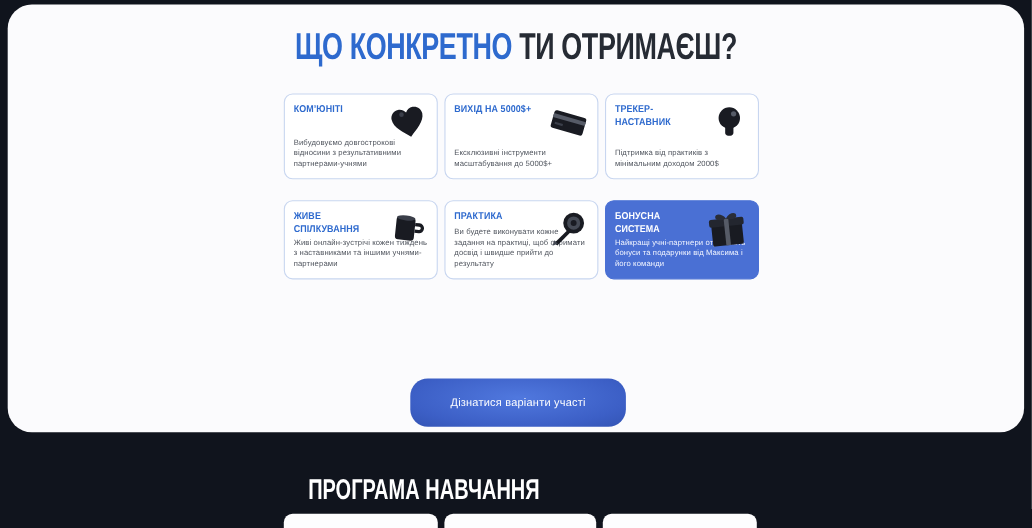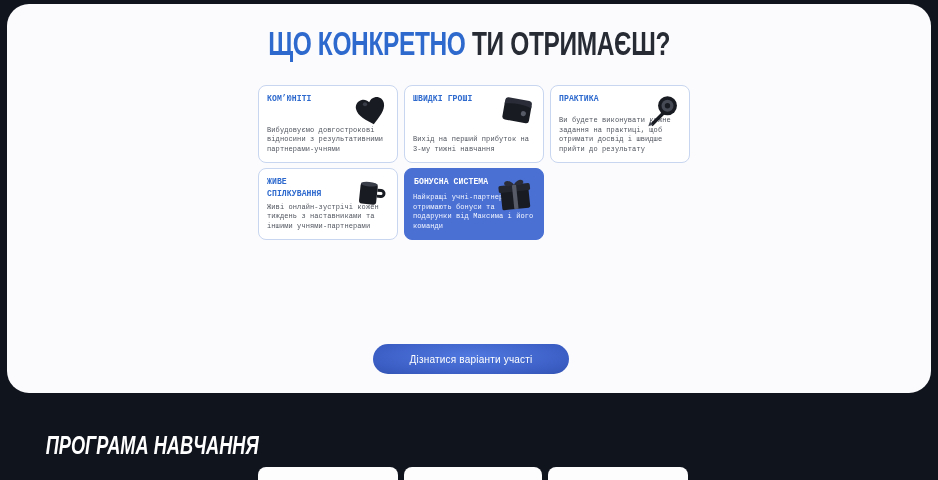--- a/index.html
+++ b/index.html
@@ -24,22 +24,21 @@
   }
   .main-title .hl { color:#2e6ace; }
   .main-title .rest { color:#262b34; }
 
   
   .grid {
     position:absolute; top:81px; left:251px;
     display:grid;
     grid-template-columns:140px 140px 140px;
     grid-template-rows:78px 72px 82px;
-    gap:5px 6px;
-    font-family:Liberation Mono, monospace;
+    gap:19px 6px;
   }
   .card {
     position:relative; background:#ffffff;
     border:1px solid #c8d6f0; border-radius:8px;
     padding:8px 8px 7px 8px;
     display:flex; flex-direction:column; justify-content:space-between;
   }
   .card-title {
     color:#2e6ace; font-size:9px; font-weight:700; line-height:1.3;
     letter-spacing:0.1px; padding-right:38px;
@@ -53,31 +52,31 @@
     position:absolute; top:7px; right:8px; width:36px; height:36px;
   }
   .card-icon svg { width:100%; height:100%; }
   .card.bonus { background:#4a70d4; border-color:#4a70d4;align-items:flex-end; }
   .card.bonus .card-title { color:#ffffff; }
   .card.bonus .card-desc { color:#f2f5ff; }
   .card.bonus .card-icon { width:42px; height:42px; top:5px; right:7px; }
 
   
   .cta {
-    position:absolute; top:340px; left:366px; width:196px; height:30px;
+    position:absolute; top:340px; left:366px; width:196px; height:44px;
     border:none; border-radius:16px; cursor:pointer;
     background:radial-gradient(ellipse at 50% 40%, #5078de 0%, #3c5fc6 70%, #3354b4 100%);
     color:#ffffff; font-size:10px; font-family:"Liberation Sans", sans-serif;
     letter-spacing:0.2px;
   }
 
   
   .program-title {
     position:absolute; top:430px; left:0; width:771px;
-    color:#ffffff; white-space:nowrap;font-style:italic;
+    text-align:center; color:#ffffff; white-space:nowrap;
   }
   .program-title .squeeze {
     display:inline-block; transform:scaleX(0.7); transform-origin:center;
     font-size:26px; font-weight:700; letter-spacing:0;
   }
   .preview-card {
     position:absolute; top:467px; height:14px; background:#fdfdfe;
     border-radius:8px 8px 0 0;
   }
   .pc1 { left:258px; width:140px; }
@@ -101,62 +100,73 @@
         <svg viewBox="0 0 24 24">
             <path d="M12 21C8 17.5 2.5 13.6 2.5 8.6 2.5 5.6 4.8 3.5 7.5 3.5c1.9 0 3.6 1 4.5 2.6.9-1.6 2.6-2.6 4.5-2.6 2.7 0 5 2.1 5 5.1 0 5-5.5 8.9-9.5 12.4z" fill="#191b22" transform="rotate(-12 12 12)"></path>
             <circle cx="8" cy="7.5" r="1.4" fill="#3a3e49"></circle>
           </svg>
       </span>
       <div class="card-desc">Вибудовуємо довгострокові відносини з результативними партнерами-учнями</div>
     </article>
 
 
 
+    <article class="card">
+      <div class="card-title">ВИХІД НА 5000$+</div>
+      <span class="card-icon">
+        <svg viewBox="0 0 24 24">
+            <g transform="rotate(16 12 12)">
+              <rect x="2" y="7" width="20" height="11" rx="1.5" fill="#191b22"></rect>
+              <rect x="2" y="9.2" width="20" height="2.4" fill="#565b67"></rect>
+              <rect x="4" y="14" width="5" height="1.4" fill="#3a3e49"></rect>
+            </g>
+          </svg>
+      </span>
+      <div class="card-desc">Ексклюзивні інструменти масштабування до 5000$+</div>
+    </article>
+
+    <article class="card">
+      <div class="card-title">ТРЕКЕР-НАСТАВНИК</div>
+      <span class="card-icon">
+        <svg viewBox="0 0 24 24">
+            <circle cx="12" cy="9.5" r="6.5" fill="#191b22"></circle>
+            <path d="M9.5 15h5v3.5c0 1-.8 1.8-1.8 1.8h-1.4c-1 0-1.8-.8-1.8-1.8z" fill="#191b22"></path>
+            <circle cx="14.6" cy="7" r="1.6" fill="#565b67"></circle>
+          </svg>
+      </span>
+      <div class="card-desc">Підтримка від практиків з мінімальним доходом 2000$</div>
+    </article>
 
 
     <article class="card">
-      <div class="card-title">ШВИДКІ ГРОШІ</div>
+      <div class="card-title">ЖИВЕ СПІЛКУВАННЯ</div>
       <span class="card-icon">
         <svg viewBox="0 0 24 24">
-            <g transform="rotate(10 12 12)">
-              <rect x="3" y="6" width="18" height="13" rx="2" fill="#191b22"></rect>
-              <path d="M3 8.5c6-1.6 12-1.6 18 0V6a2 2 0 0 0-2-2H5a2 2 0 0 0-2 2z" fill="#2a2d37"></path>
-              <circle cx="16.5" cy="13" r="1.7" fill="#565b67"></circle>
+            <g transform="rotate(6 12 12)">
+              <rect x="4.5" y="5" width="11.5" height="14" rx="2" fill="#191b22"></rect>
+              <path d="M16 8h2.6a3 3 0 0 1 0 6H16v-2h2.6a1 1 0 0 0 0-2H16z" fill="#191b22"></path>
+              <ellipse cx="10.2" cy="5.6" rx="5.6" ry="1.5" fill="#3a3e49"></ellipse>
             </g>
           </svg>
       </span>
-      <div class="card-desc">Вихід на перший прибуток на 3-му тижні навчання</div>
+      <div class="card-desc">Живі онлайн-зустрічі кожен тиждень з наставниками та іншими учнями-партнерами</div>
     </article>
 
     <article class="card">
       <div class="card-title">ПРАКТИКА</div>
       <span class="card-icon">
         <svg viewBox="0 0 24 24">
             <circle cx="15" cy="8.5" r="6.3" fill="#191b22"></circle>
             <circle cx="15" cy="8.5" r="4" fill="#454a55"></circle>
             <circle cx="15" cy="8.5" r="1.8" fill="#191b22"></circle>
             <path d="M3.5 20.5l8-8 1.6 1.6-8 8z" fill="#191b22"></path>
             <path d="M2.2 22.2l3.2-1.1-2.1-2.1z" fill="#454a55"></path>
           </svg>
       </span>
       <div class="card-desc">Ви будете виконувати кожне задання на практиці, щоб отримати досвід і швидше прийти до результату</div>
-    </article>
-
-    <article class="card">
-      <div class="card-title">ЖИВЕ СПІЛКУВАННЯ</div>
-      <span class="card-icon">
-        <svg viewBox="0 0 24 24">
-            <g transform="rotate(6 12 12)">
-              <rect x="4.5" y="5" width="11.5" height="14" rx="2" fill="#191b22"></rect>
-              <path d="M16 8h2.6a3 3 0 0 1 0 6H16v-2h2.6a1 1 0 0 0 0-2H16z" fill="#191b22"></path>
-              <ellipse cx="10.2" cy="5.6" rx="5.6" ry="1.5" fill="#3a3e49"></ellipse>
-            </g>
-          </svg>
-      </span>
-      <div class="card-desc">Живі онлайн-зустрічі кожен тиждень з наставниками та іншими учнями-партнерами</div>
     </article>
 
     <article class="card bonus">
       <div class="card-title">БОНУСНА СИСТЕМА</div>
       <span class="card-icon">
         <svg viewBox="0 0 24 24">
             <g transform="rotate(-6 12 12)">
               <rect x="4" y="9" width="16" height="11" rx="1" fill="#191b22"></rect>
               <rect x="3" y="6" width="18" height="4" rx="1" fill="#23262f"></rect>
               <rect x="10.8" y="6" width="2.4" height="14" fill="#565b67"></rect>

